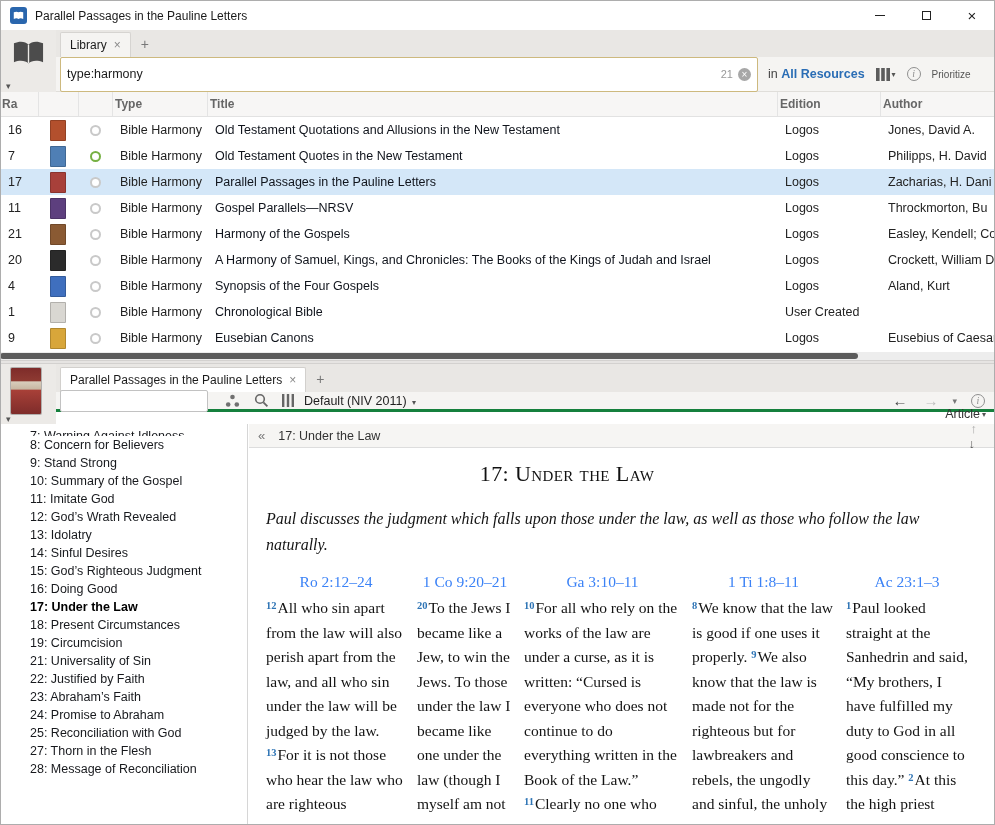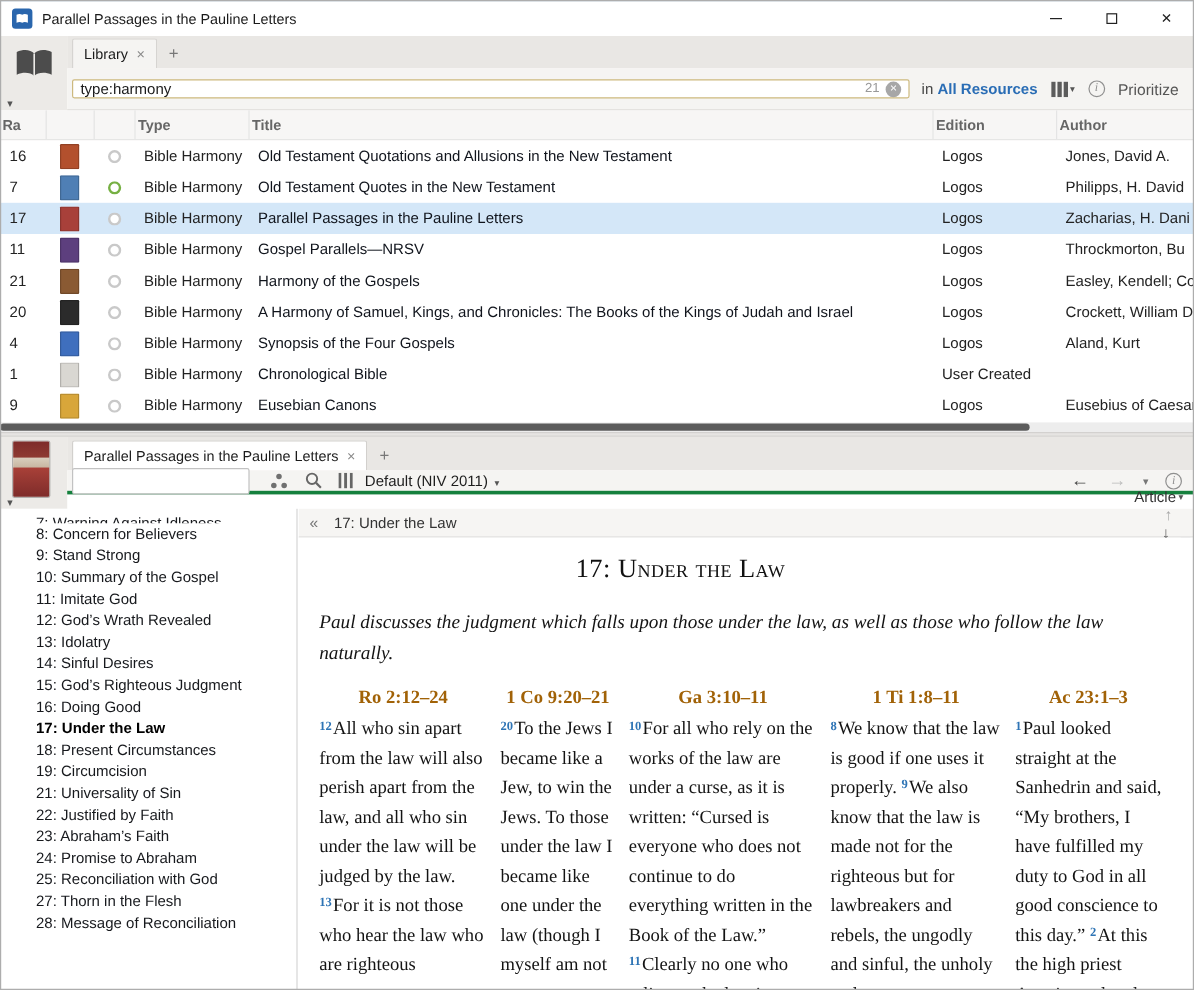--- a/index.html
+++ b/index.html
@@ -19,30 +19,30 @@
 
   
   .lib-strip { position:absolute; top:30px; left:0; width:56px; height:62px; background:#eceae7; }
   .big-book { position:absolute; left:12px; top:10px; }
   .strip-caret { position:absolute; left:6px; bottom:1px; font-size:9px; color:#555; }
   .lib-tabrow { position:absolute; top:30px; left:56px; right:0; height:27px; background:#e9e7e4; display:flex; align-items:flex-end; }
   .tab { height:25px; display:flex; align-items:center; padding:0 9px; font-size:12px; color:#1b1b1b; background:#f5f4f2; border:1px solid #d6d4d1; border-bottom:none; border-radius:2px 2px 0 0; margin-left:4px;justify-content:flex-end; }
   .tab-close { margin-left:7px; color:#8a8a8a; font-size:12px; line-height:1; }
   .newtab { font-size:14px; color:#777; margin:0 0 5px 10px; }
   .lib-toolrow { position:absolute; top:57px; left:56px; right:0; height:35px; background:#f5f4f2; display:flex; align-items:center; border-bottom:1px solid #e0deda; }
-  .searchbox { width:698px; height:16px; margin-left:4px; background:#fff; border:1px solid #cdb97e; border-radius:2px; display:flex; align-items:center; padding:0 6px; font-size:12.5px; }
+  .searchbox { width:698px; height:35px; margin-left:4px; background:#fff; border:1px solid #cdb97e; border-radius:2px; display:flex; align-items:center; padding:0 6px; font-size:12.5px; }
   .search-text { flex:1; color:#1a1a1a; }
   .result-count { color:#999; font-size:11px; margin-right:5px; }
   .clear-btn { width:13px; height:13px; border-radius:50%; background:#a7a7a7; color:#fff; font-size:10px; line-height:13px; text-align:center; }
   .scope { margin-left:10px; font-size:12.5px; color:#444; white-space:nowrap; }
   .scope b { color:#2a6db5; }
   .tool-ic { margin-left:11px; display:flex; align-items:center; color:#555; }
   .mini-caret { font-size:8px; color:#555; margin-left:2px; }
   .info-circ { width:14px; height:14px; border:1px solid #8f8f8f; border-radius:50%; color:#8f8f8f; font-family:"Liberation Serif",serif; font-style:italic; font-size:10px; line-height:12px; text-align:center; }
-  .prioritize { margin-left:11px; margin-right:8px; font-size:13px; color:#555; }
+  .prioritize { margin-left:11px; margin-right:8px; font-size:10px; color:#555; }
 
   
   .lib-header { position:absolute; top:92px; left:0; right:0; height:25px; background:#f7f6f5; border-bottom:1px solid #e2e2e2; display:flex; align-items:center; font-size:12px; color:#666; }
   .hcell { height:100%; display:flex; align-items:center; padding-left:2px; border-left:1px solid #e4e4e4;font-weight:bold; }
   .hcell:first-child { border-left:none; }
   .w-rank{width:38px;} .w-cover{width:40px;} .w-ring{width:34px;} .w-type{width:95px;} .w-title{width:570px;} .w-edition{width:103px;} .w-author{flex:1;}
   .lib-rows { position:absolute; top:117px; left:0; right:0; }
   .lib-row { height:26px; display:flex; align-items:center; font-size:12.5px; background:#fff; }
   .lib-row.selected { background:#d4e7f8; }
   .cell { padding-left:8px; white-space:nowrap; overflow:hidden; }
@@ -86,21 +86,21 @@
   .head-right { margin-left:auto; display:flex; align-items:center; margin-right:9px;flex-direction:column; }
   .article-dd { display:flex; align-items:center; color:#333; }
   .head-right .arrow-up { color:#a8a8a8; font-size:13px; margin-left:16px; }
   .head-right .arrow-dn { color:#555; font-size:13px; margin-left:12px; }
   .ring-x { width:13px; height:13px; border:1px solid #8f8f8f; border-radius:50%; color:#8f8f8f; font-size:9px; line-height:11px; text-align:center; margin-left:14px; }
 
   .content { position:absolute; top:448px; left:249px; right:0; bottom:0; background:#fff; overflow:hidden; font-family:"Liberation Serif", serif; color:#141414; }
   .article-title { margin-top:13px; padding-right:110px; text-align:center; font-size:22px; font-variant:small-caps; letter-spacing:.4px; color:#111; }
   .intro { margin:19px 38px 0 17px; font-style:italic; font-size:16px; line-height:26px; }
   .pcols { margin:15px 0 0 17px; display:grid; grid-template-columns:140px 96px 157px 143px 122px; column-gap:11px; }
-  .pref { text-align:center; font-weight:bold; color:#a16207; font-size:15.5px; margin-bottom:5px; }
+  .pref { text-align:center; font-weight:normal; color:#3b82f6; font-size:15.5px; margin-bottom:5px; }
   .ptext { font-size:15.5px; line-height:24.5px; }
   .vnum { color:#2e74b5; font-weight:bold; font-size:10.5px; line-height:0; position:relative; top:-4px; margin-right:1px; }
 
   svg { display:block; }
 </style>
 </head>
 <body>
 
 <div class="titlebar">
   <span class="app-logo">

